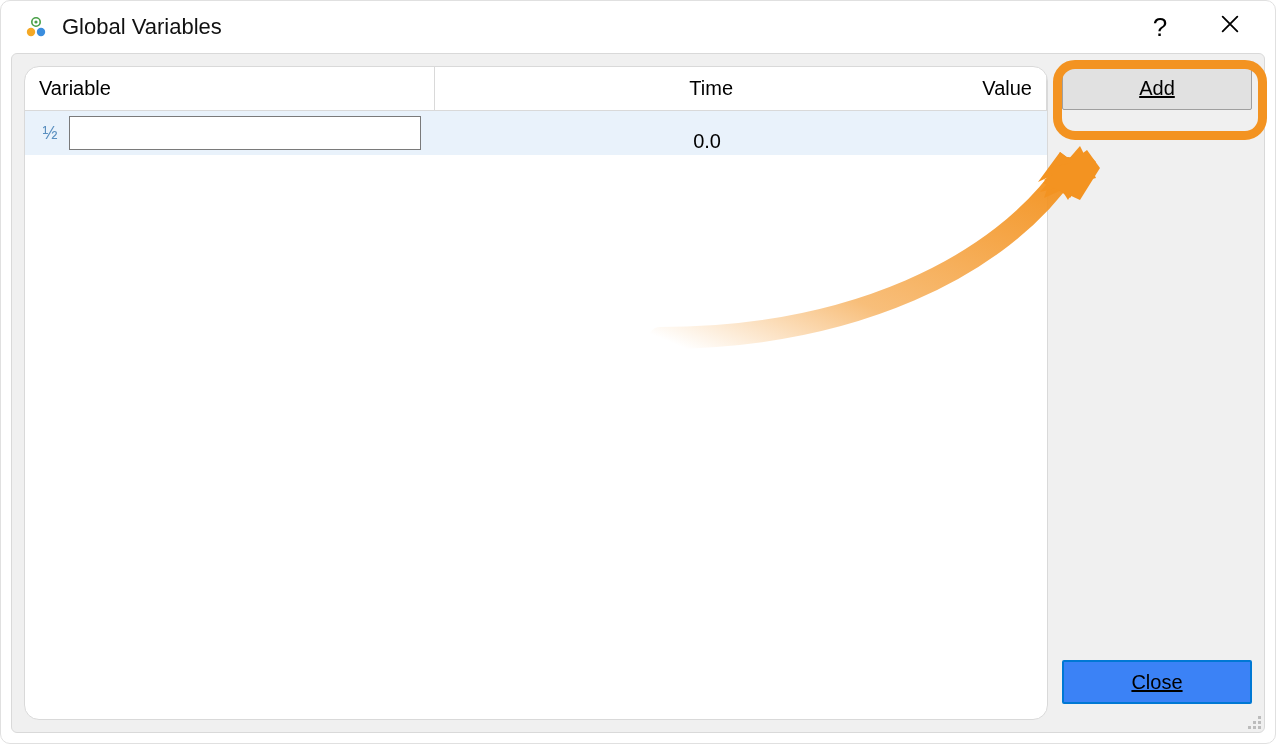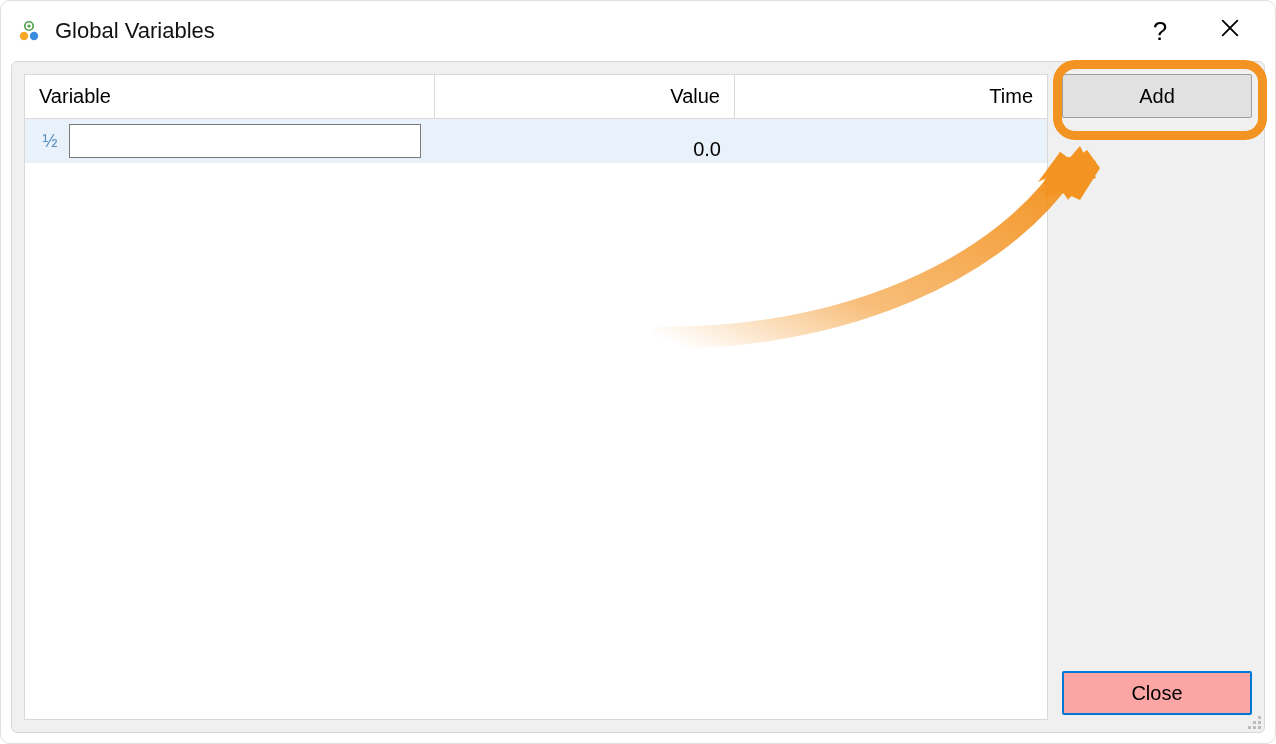--- a/index.html
+++ b/index.html
@@ -21,24 +21,24 @@
     border: 1px solid #e0e0e0;
     border-radius: 10px;
     background: #fff;
     display: flex;
     flex-direction: column;
     overflow: hidden;
   }
 
   
   .titlebar {
-    height: 60px;
-    display: flex;
-    align-items: center;
-    padding: 0 10px 0 16px;
+    height: 52px;
+    display: flex;
+    align-items: center;
+    padding: 0 10px 0 23px;
   }
   .titlebar .app-icon {
     width: 24px;
     height: 24px;
     position: relative;
     flex: 0 0 24px;
     margin-right: 14px;
   }
   .titlebar .title-text {
     flex: 1 1 auto;
@@ -73,21 +73,21 @@
     display: flex;
     padding: 12px;
     position: relative;
   }
 
   
   .table-wrap {
     flex: 1 1 auto;
     background: #fff;
     border: 1px solid #d9d9d9;
-    border-radius: 0;
+    border-radius: 15px;
     margin-right: 14px;
     overflow: hidden;
     position: relative;
   }
   .thead {
     display: flex;
     height: 44px;
     align-items: center;
     border-bottom: 1px solid #d9d9d9;
   }
@@ -138,36 +138,37 @@
     background: #fff;
     font: inherit;
     padding: 2px 6px;
   }
 
   
   .side-buttons {
     flex: 0 0 190px;
     display: flex;
     flex-direction: column;
+    text-decoration: underline;
   }
   .side-buttons .spacer { flex: 1 1 auto; }
   .btn {
     height: 44px;
     border: 1px solid #9f9f9f;
     background: #e1e1e1;
     font: inherit;
     font-size: 20px;
     color: #000;
     margin-bottom: 16px;
     border-radius: 2px;
   }
   .btn.close {
     border: 2px solid #0078d4;
-    background: #fca5a5;
-    margin-bottom: 5px;
+    background: #3b82f6;
+    margin-bottom: 16px;
   }
 
   
   .grip {
     position: absolute;
     right: 2px;
     bottom: 2px;
     width: 16px;
     height: 16px;
     opacity: 0.5;
@@ -228,22 +229,22 @@
         </span>
       </button>
     </div>
   </div>
 
   <div class="client">
 
     <div class="table-wrap">
       <div class="thead">
         <div class="th var">Variable</div>
+        <div class="th time">Time</div>
         <div class="th value">Value</div>
-        <div class="th time">Time</div>
       </div>
       <div class="tbody">
         <div class="trow">
           <div class="td var">
             <span class="row-icon">½</span>
             <input class="var-input" type="text" value="" style="">
           </div>
           <div class="td value">0.0</div>
         </div>
       </div>

